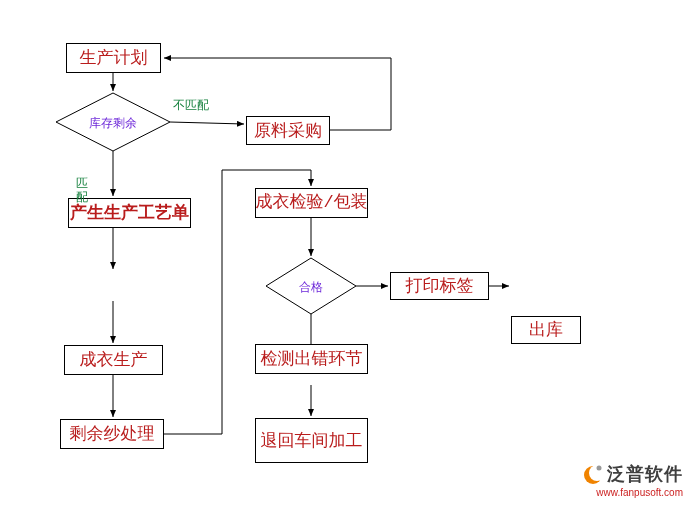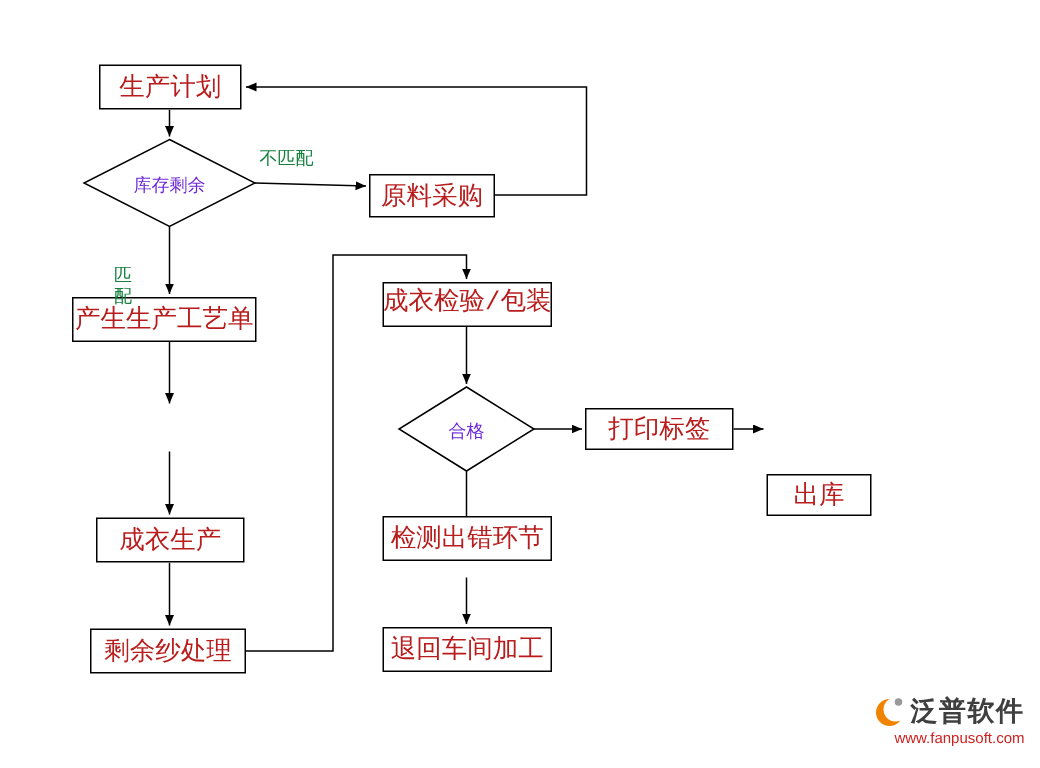--- a/index.html
+++ b/index.html
@@ -101,36 +101,36 @@
     <line x1="311" y1="385" x2="311" y2="416" stroke="#000" stroke-width="1" marker-end="url(#arrow)"></line>
 
     <polygon points="113,93 170,122 113,151 56,122" fill="#ffffff" stroke="#000000" stroke-width="1"></polygon>
     <polygon points="311,258 356,286 311,314 266,286" fill="#ffffff" stroke="#000000" stroke-width="1"></polygon>
   </svg>
 
   <div class="node" style="left:66px; top:43px; width:95px; height:30px;">生产计划</div>
 
   <div class="node" style="left:246px; top:116px; width:84px; height:29px;">原料采购</div>
 
-  <div class="node" style="left:48px; top:198px; width:123px; height:30px;">产生生产工艺单</div>
+  <div class="node" style="left:68px; top:198px; width:123px; height:30px;font-weight:bold;">产生生产工艺单</div>
 
 
   <div class="node" style="left:64px; top:345px; width:99px; height:30px;">成衣生产</div>
 
   <div class="node" style="left:60px; top:419px; width:104px; height:30px;">剩余纱处理</div>
 
   <div class="node" style="left:255px; top:188px; width:113px; height:30px;font-family:Liberation Mono, monospace;">成衣检验/包装</div>
 
   <div class="node" style="left:390px; top:272px; width:99px; height:28px;">打印标签</div>
 
   <div class="node" style="left:511px; top:272px; width:70px; height:28px;margin-top:44px;">出库</div>
 
   <div class="node" style="left:255px; top:344px; width:113px; height:30px;">检测出错环节</div>
 
-  <div class="node" style="left:255px; top:418px; width:113px; height:30px;">退回车间加工</div>
+  <div class="node" style="left:255px; top:418px; width:113px; height:45px;">退回车间加工</div>
 
   <div class="diamond-label" style="left:83px; top:115px; width:60px;">库存剩余</div>
 
   <div class="diamond-label" style="left:291px; top:279px; width:40px;">合格</div>
 
   <div class="edge-label" style="left:173px; top:97px;">不匹配</div>
 
   <div class="edge-label vertical" style="left:76px; top:140px;margin-top:36px;">匹配</div>
 
   <div class="brand">

